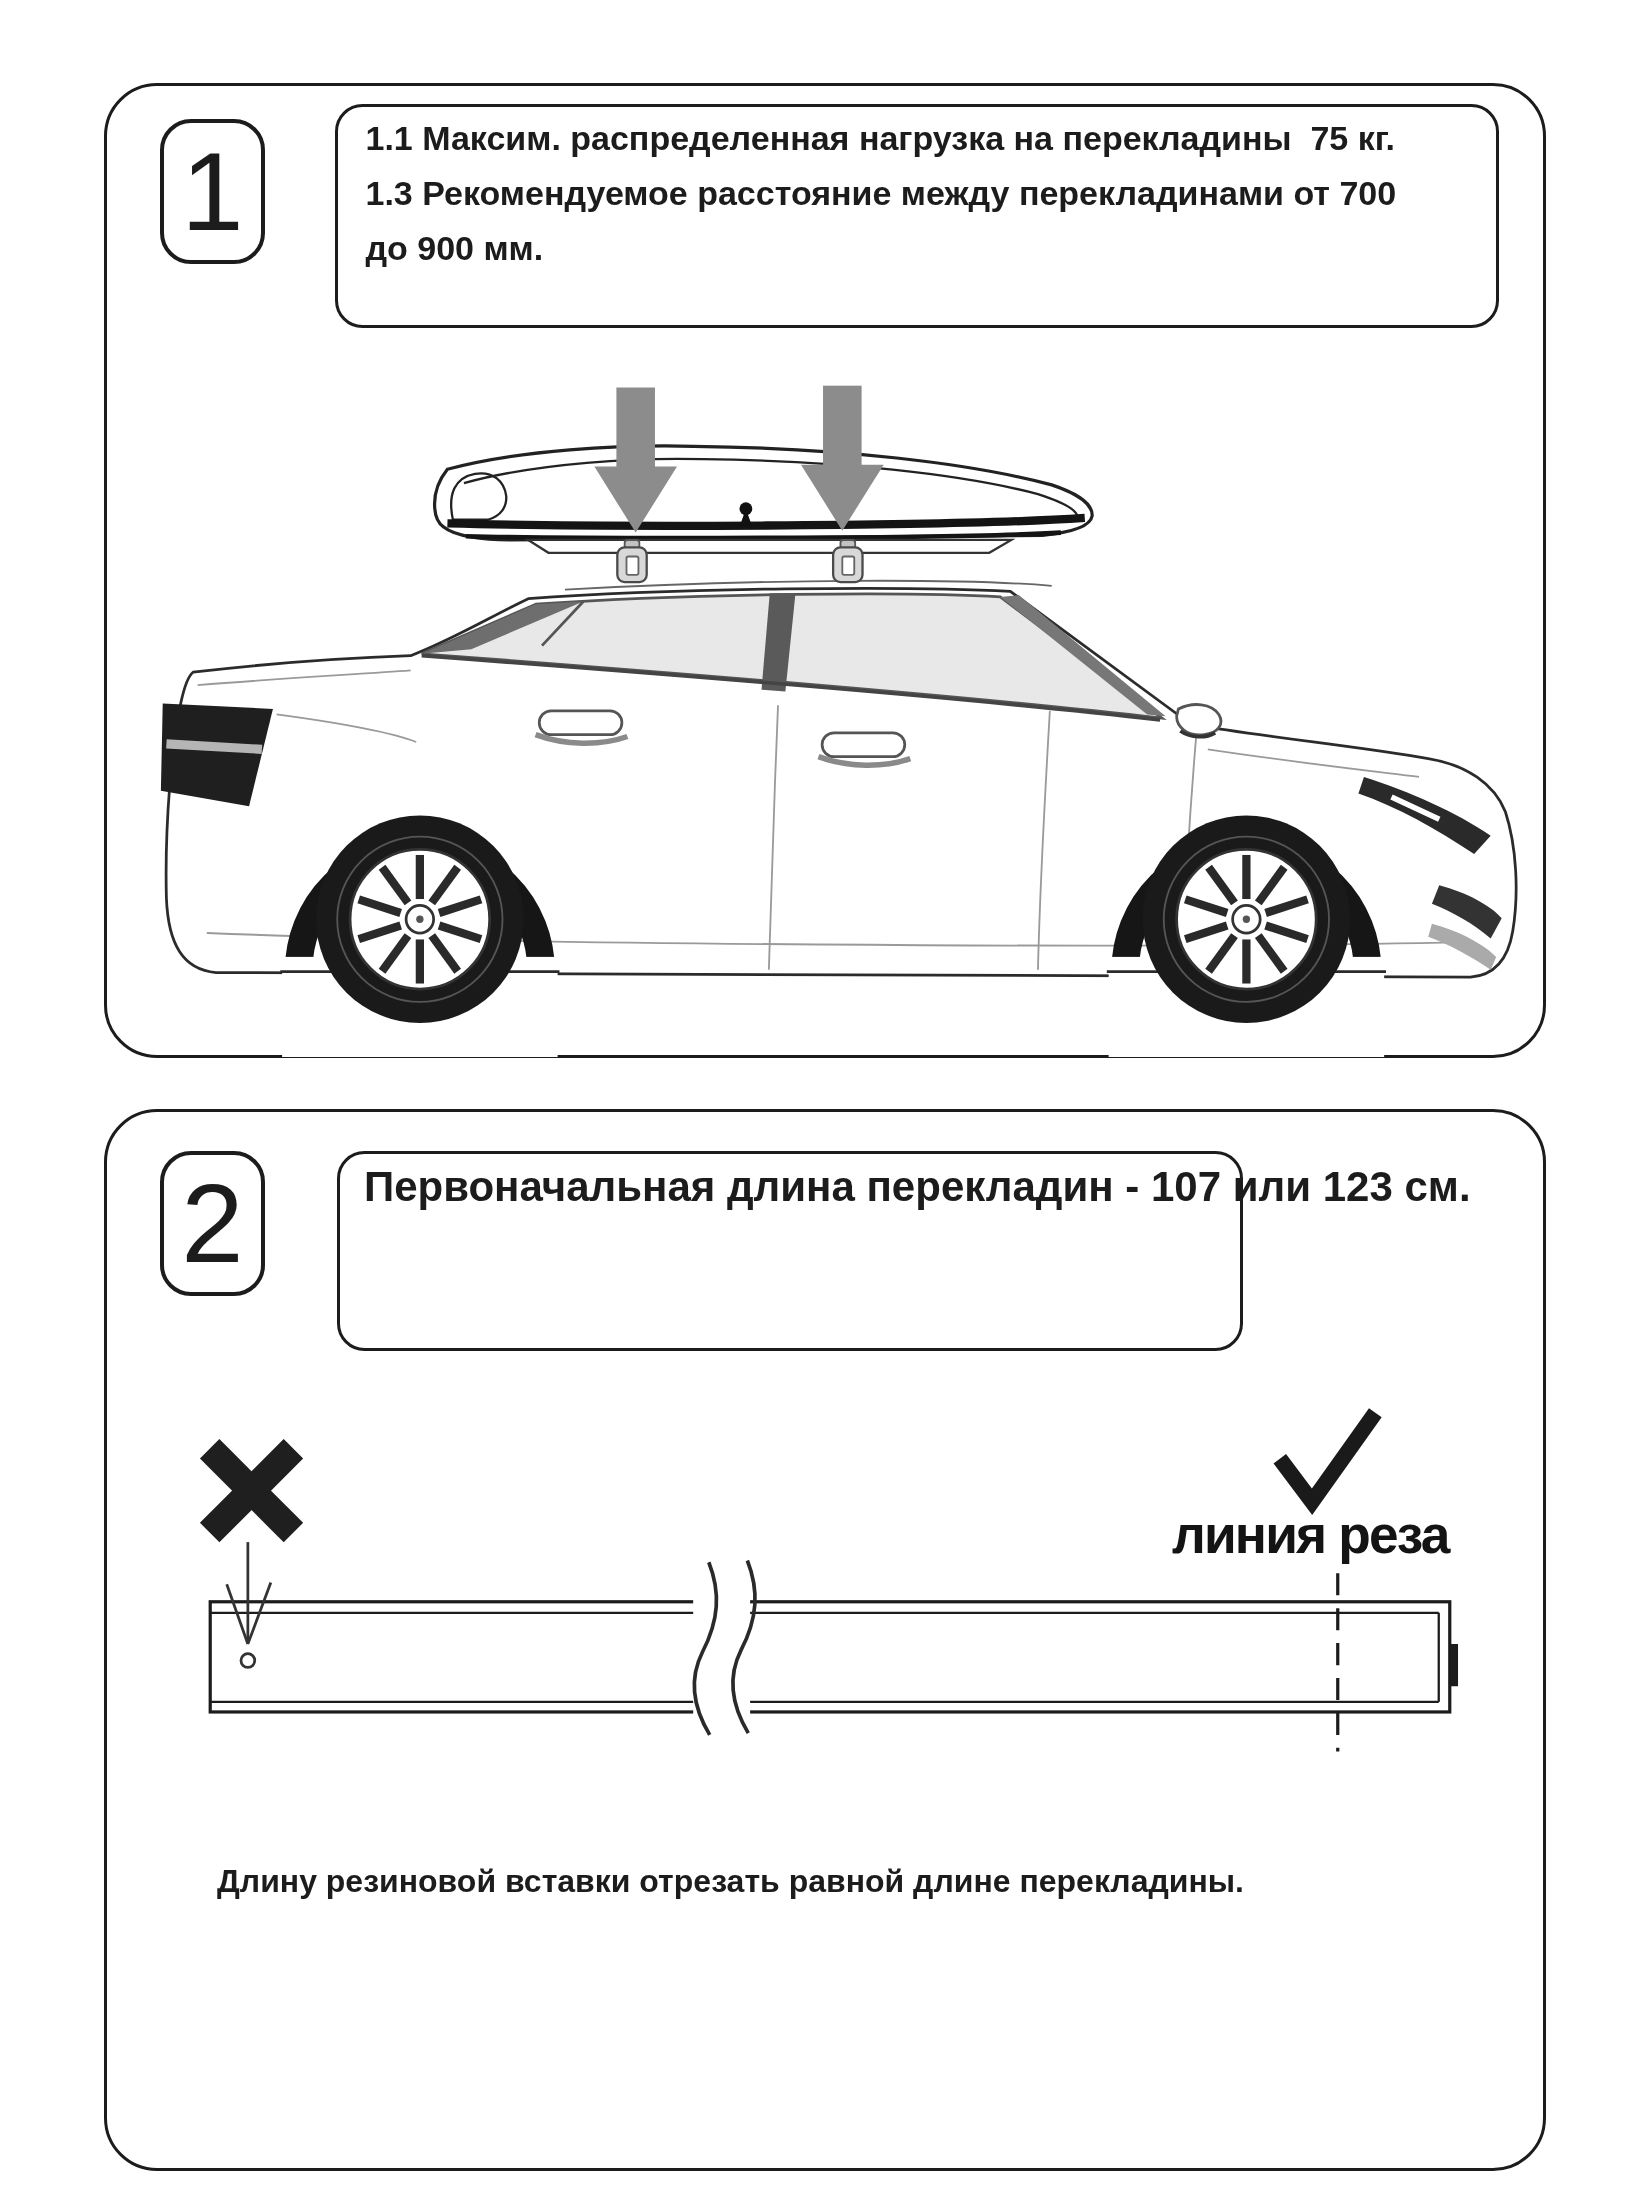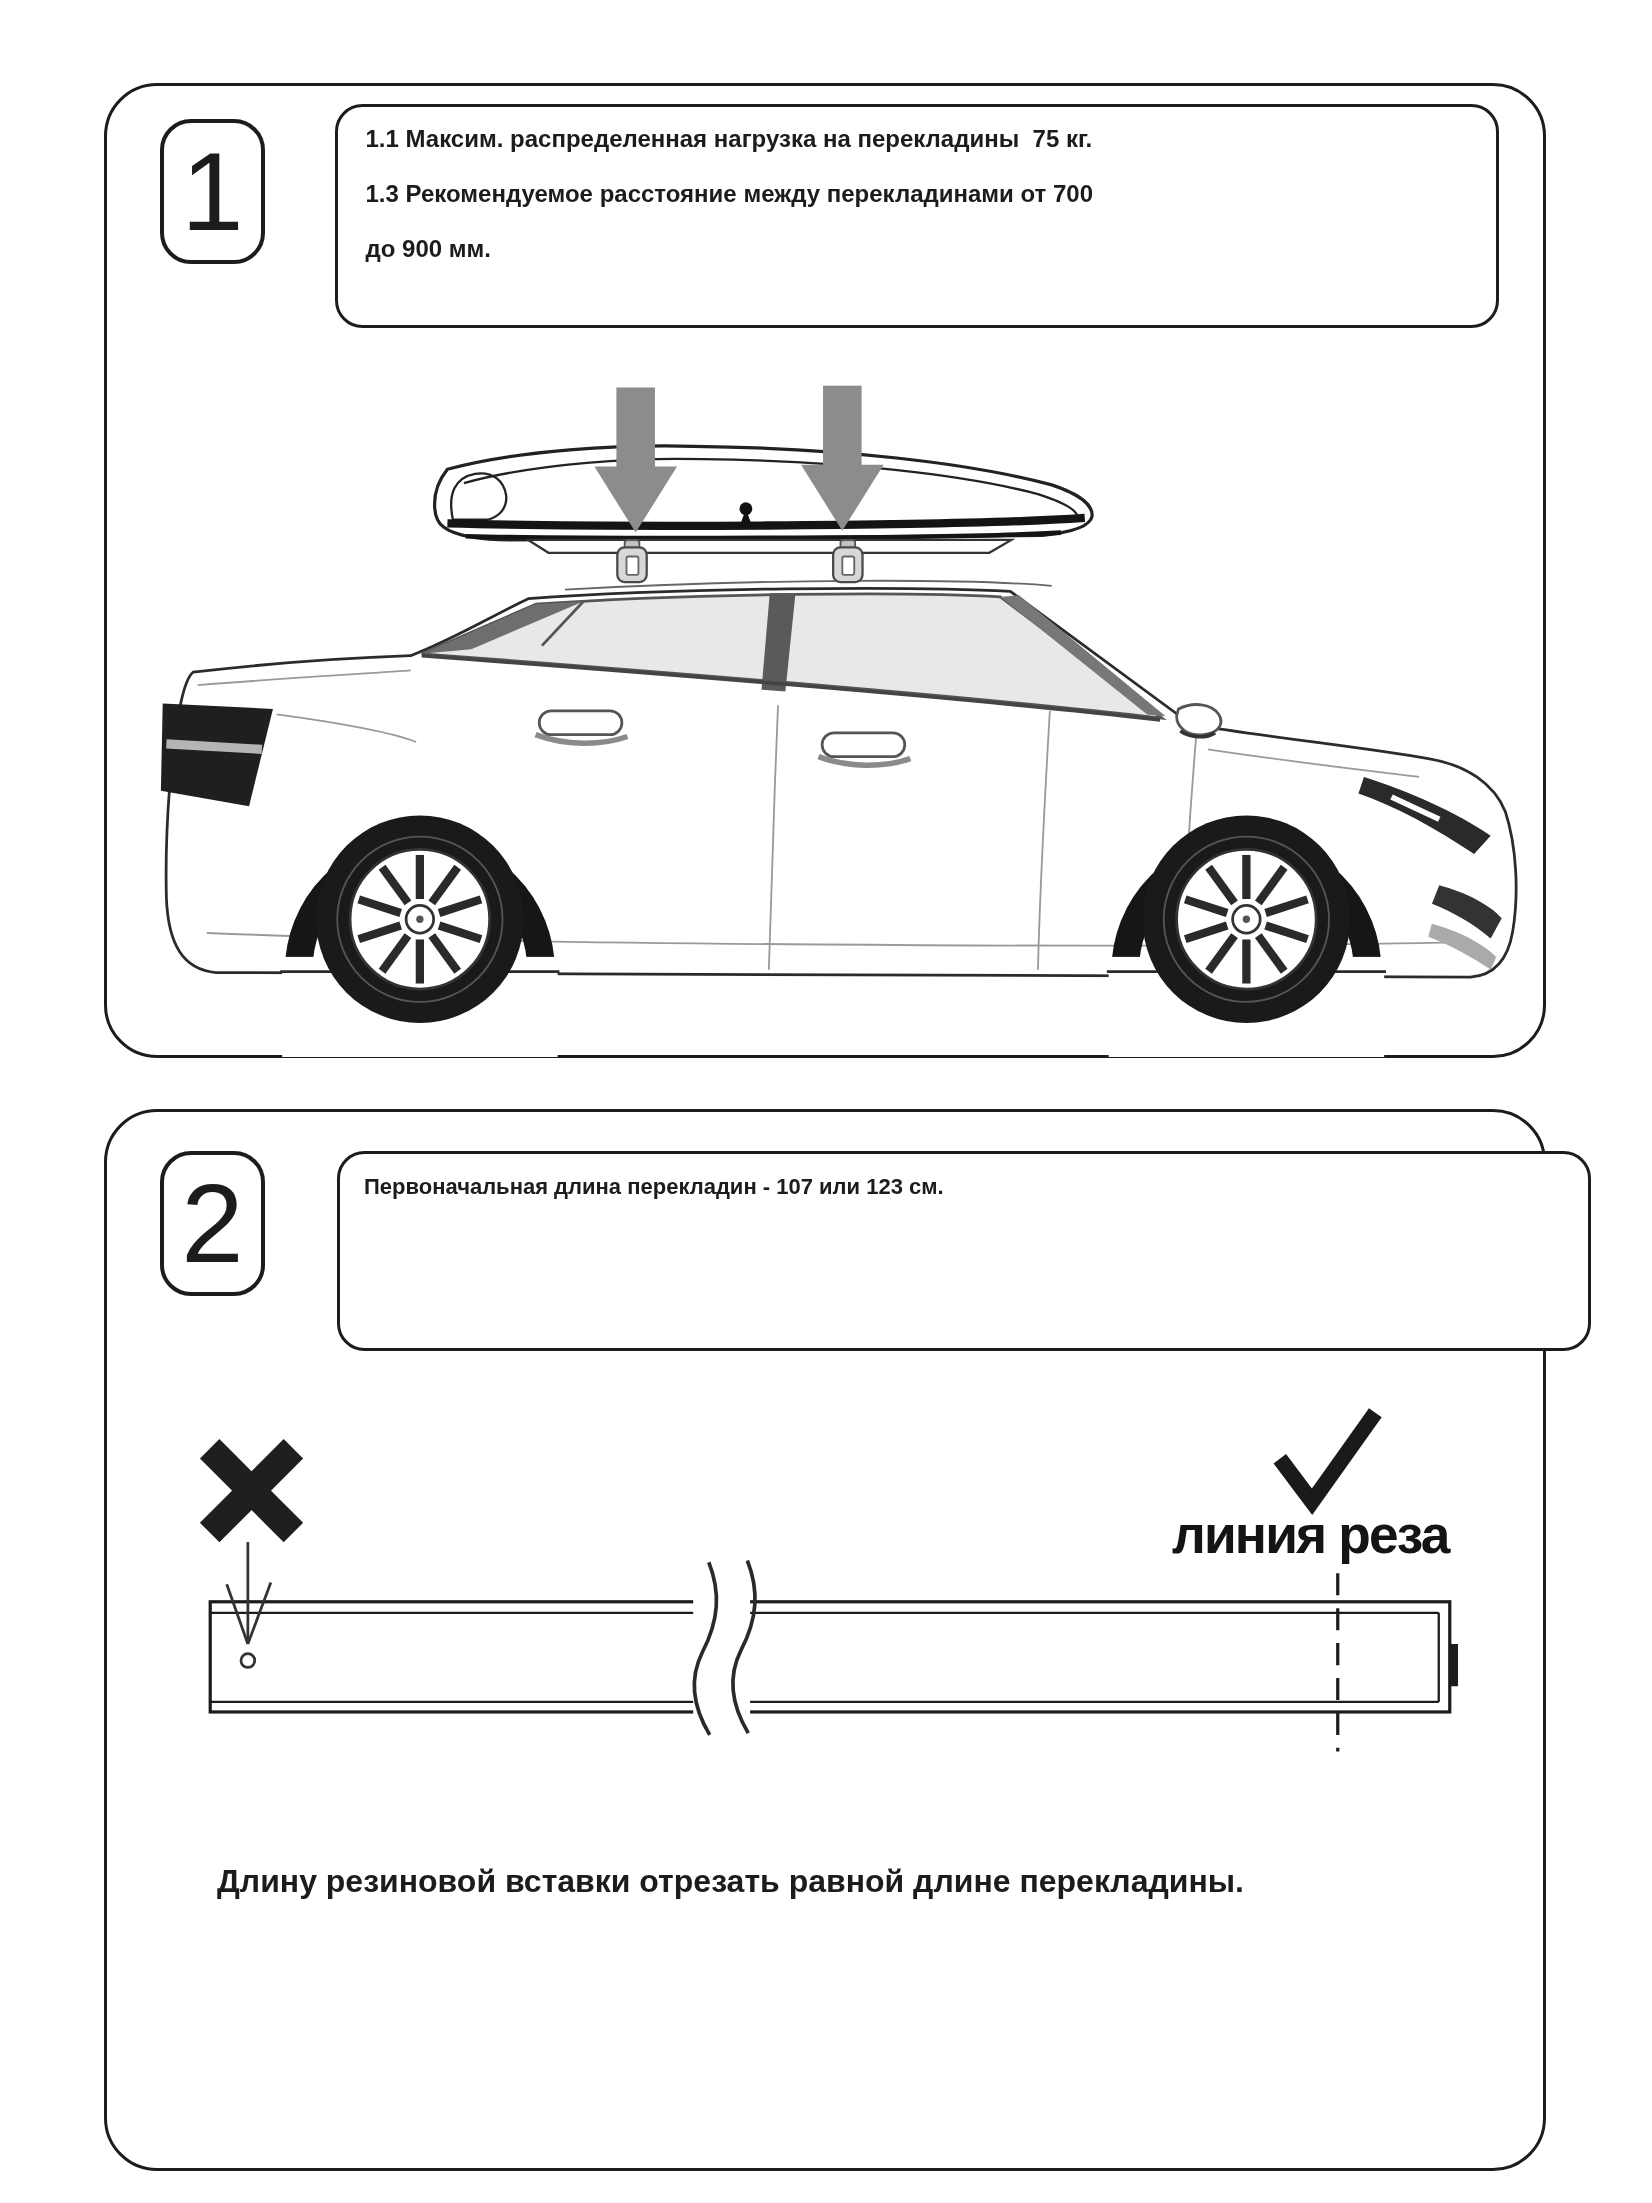--- a/index.html
+++ b/index.html
@@ -19,23 +19,23 @@
     border:4.6px solid #1c1c1c;border-radius:31px;background:#fff;
     display:flex;align-items:center;justify-content:center;
     font-size:112px;font-weight:400;line-height:1;
   }
   #badge1{left:53px;top:33px;}
   #badge2{left:53px;top:39px;}
   .instruction-box{
     position:absolute;border:3.7px solid #1c1c1c;border-radius:27.5px;
     box-sizing:border-box;background:#fff;font-weight:bold;
   }
-  #box1{left:228px;top:18.4px;width:1164px;height:224px;padding:3.7px 9.2px 0 27.5px;font-size:24px;}
+  #box1{left:228px;top:18.4px;width:1164px;height:224px;padding:3.7px 9.2px 0 27.5px;font-size:34px;}
   #box1 .line{line-height:55px;white-space:pre;}
-  #box2{left:230px;top:39px;width:1254px;height:200px;padding:9.2px 9.2px 0 24px;font-size:22px;}
+  #box2{left:230px;top:39px;width:906px;height:200px;padding:9.2px 9.2px 0 24px;font-size:42px;}
   #box2 .line{line-height:47px;white-space:pre;}
   .svg-abs{position:absolute;}
   .caption{
     position:absolute;left:110px;top:751px;font-size:32px;font-weight:bold;white-space:pre;
   }
 </style>
 </head>
 <body>
 
 <div class="panel" id="panel1">

